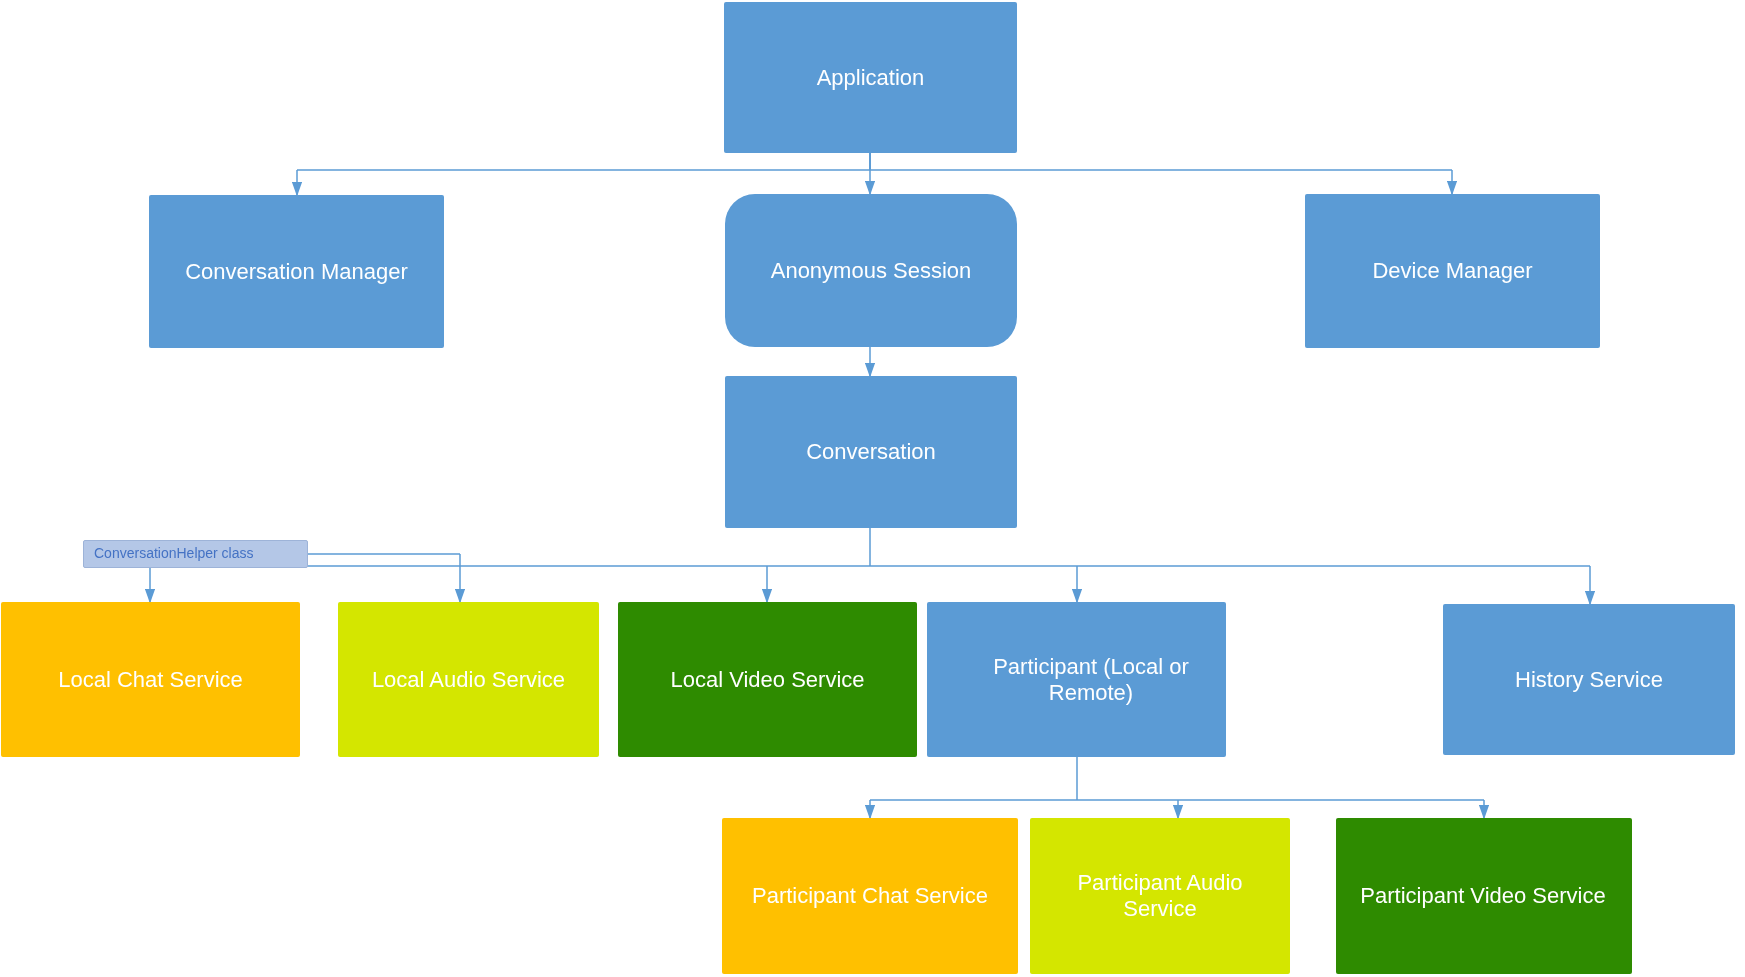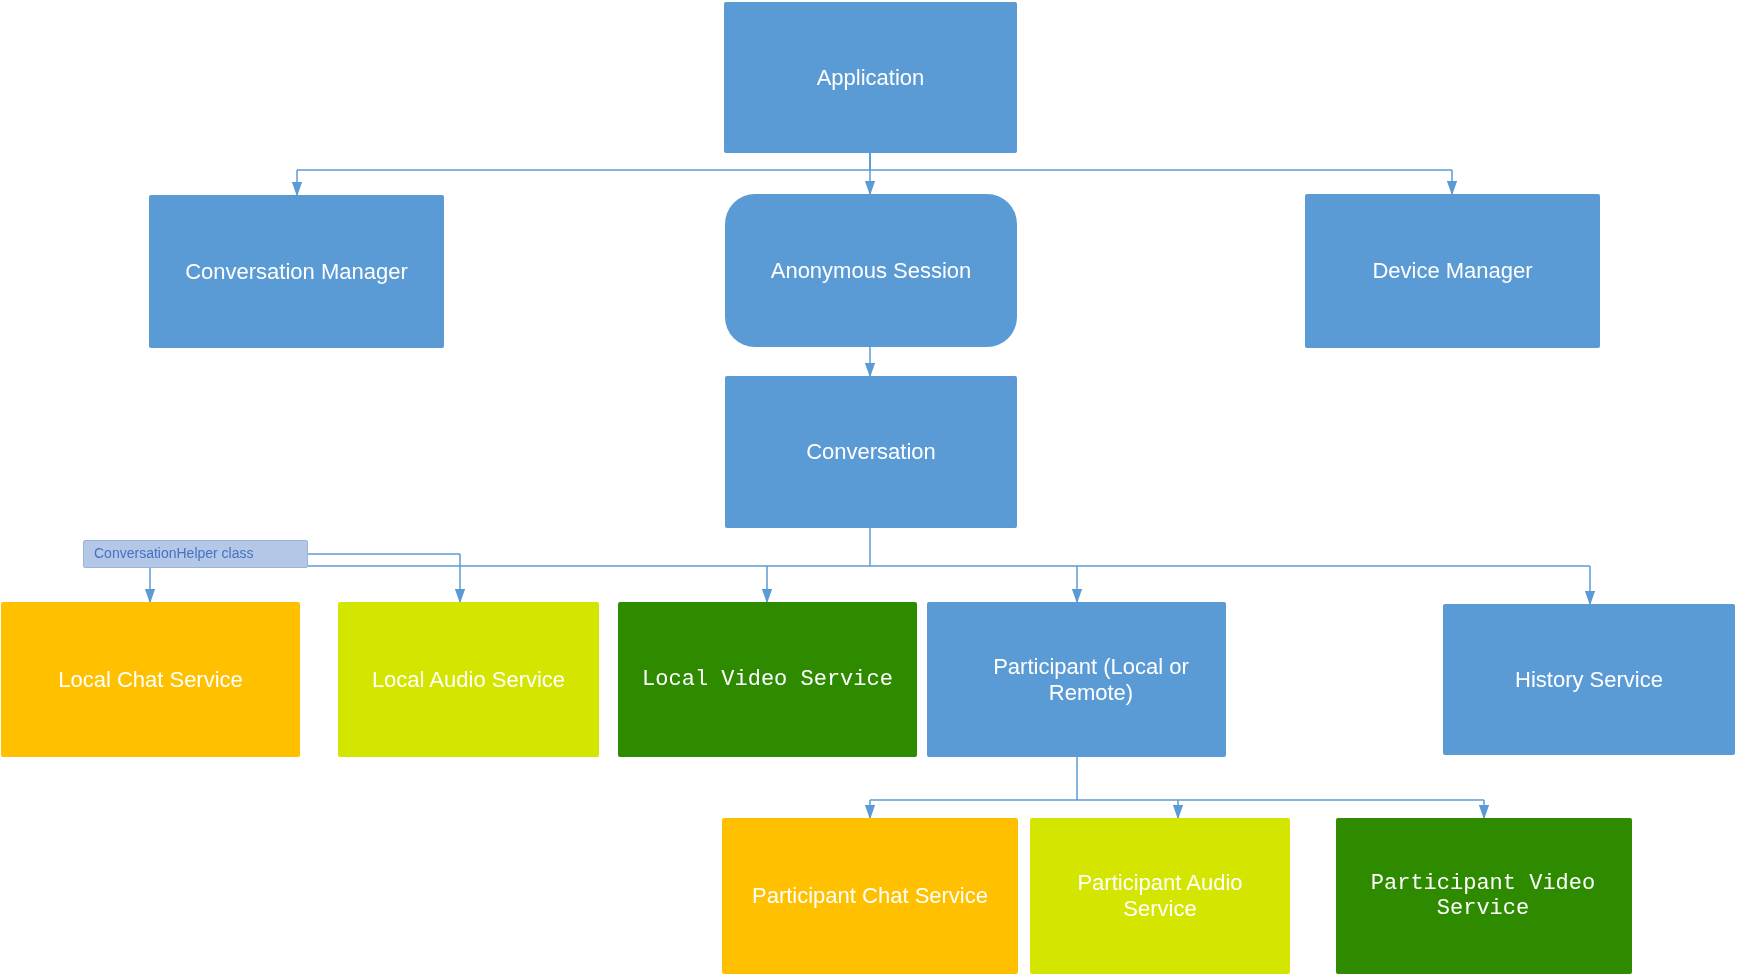--- a/index.html
+++ b/index.html
@@ -35,21 +35,20 @@
       background-color: #ffc000;
       color: #ffffff;
     }
     .box-yellow {
       background-color: #d4e600;
       color: #ffffff;
     }
     .box-green {
       background-color: #2e8b00;
       color: #ffffff;
-      font-family: Liberation Mono, monospace;
     }
     .label-box {
       position: absolute;
       background-color: #b4c7e7;
       color: #4472c4;
       font-size: 14px;
       padding: 4px 10px;
       border-radius: 2px;
       border: 1px solid #9db3d8;
     }

